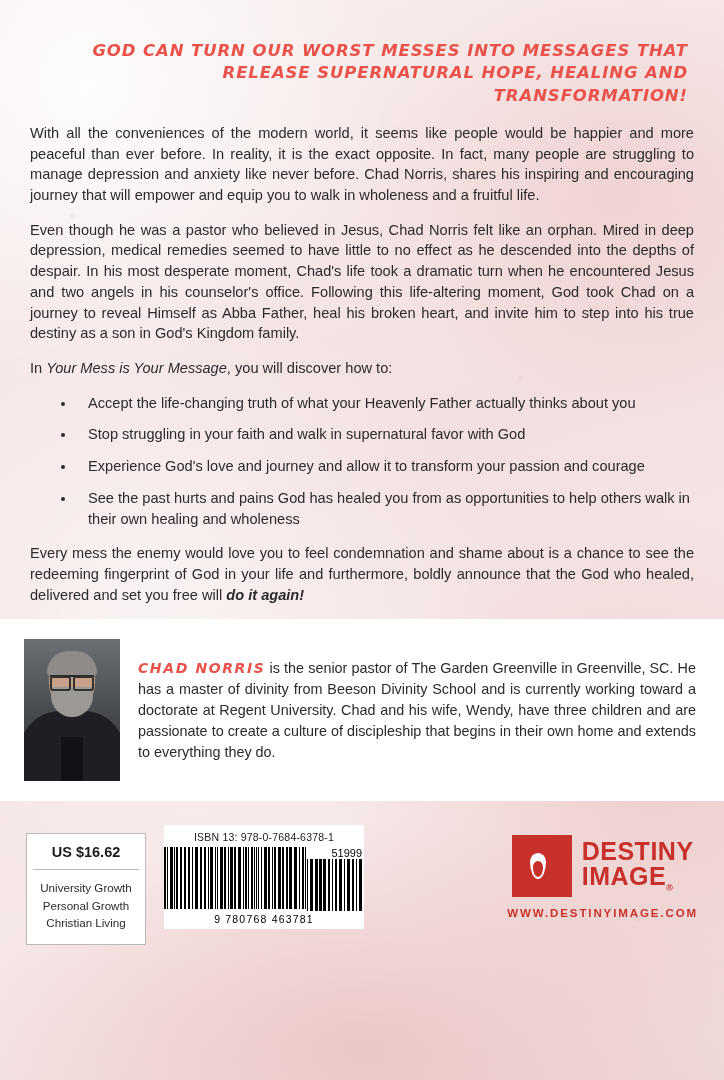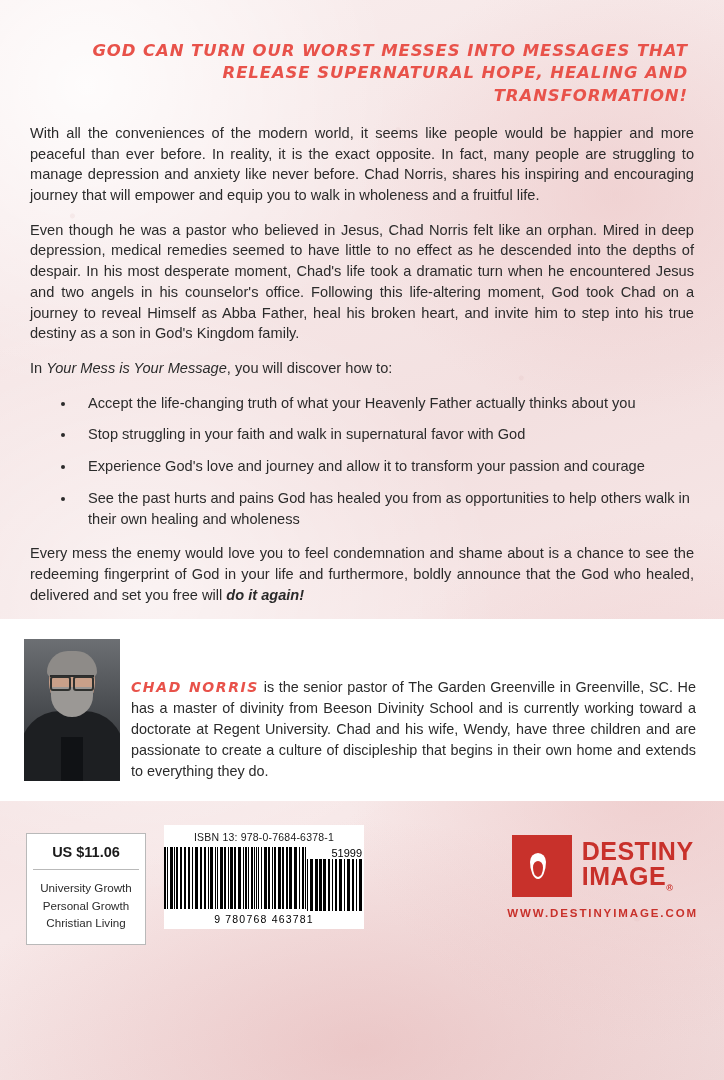--- a/index.html
+++ b/index.html
@@ -69,22 +69,22 @@
     margin-bottom: 11px;
     padding-left: 12px;
     text-align: left;
   }
   .author-band {
     position: relative;
     background: #ffffff;
     margin-top: 14px;
     padding: 20px 28px 20px 24px;
     display: flex;
-    gap: 11px;
-    align-items: flex-end;
+    gap: 18px;
+    align-items: center;
   }
   .author-photo {
     width: 96px; height: 142px;
     flex: 0 0 96px;
     background: linear-gradient(180deg,#6c6f73 0%, #4c4f53 45%, #2b2d30 100%);
     position: relative;
     overflow: hidden;
   }
   .ph-head {
     position: absolute; left: 50%; top: 16px; transform: translateX(-50%);
@@ -278,21 +278,21 @@
       <div class="ph-glasses"></div>
     </div>
     <div class="author-text">
       <span class="author-name">CHAD NORRIS</span><span> is the senior pastor of The Garden Greenville in Greenville, SC. He has a master of divinity from Beeson Divinity School and is currently working toward a doctorate at Regent University. Chad and his wife, Wendy, have three children and are passionate to create a culture of discipleship that begins in their own home and extends to everything they do.</span>
     </div>
   </div>
 
   <div class="footer">
 
     <div class="price-box">
-      <div class="price-main">US $11.06</div>
+      <div class="price-main">US $16.62</div>
       <div class="price-cat" style="white-space: pre-line;">University Growth
 Personal Growth
 Christian Living</div>
     </div>
 
     <div class="barcode-wrap">
       <div class="isbn-label">ISBN 13: 978-0-7684-6378-1</div>
       <div class="bar-row">
         <div class="barcode" id="main-barcode">
             <i style="width:2px"></i>

